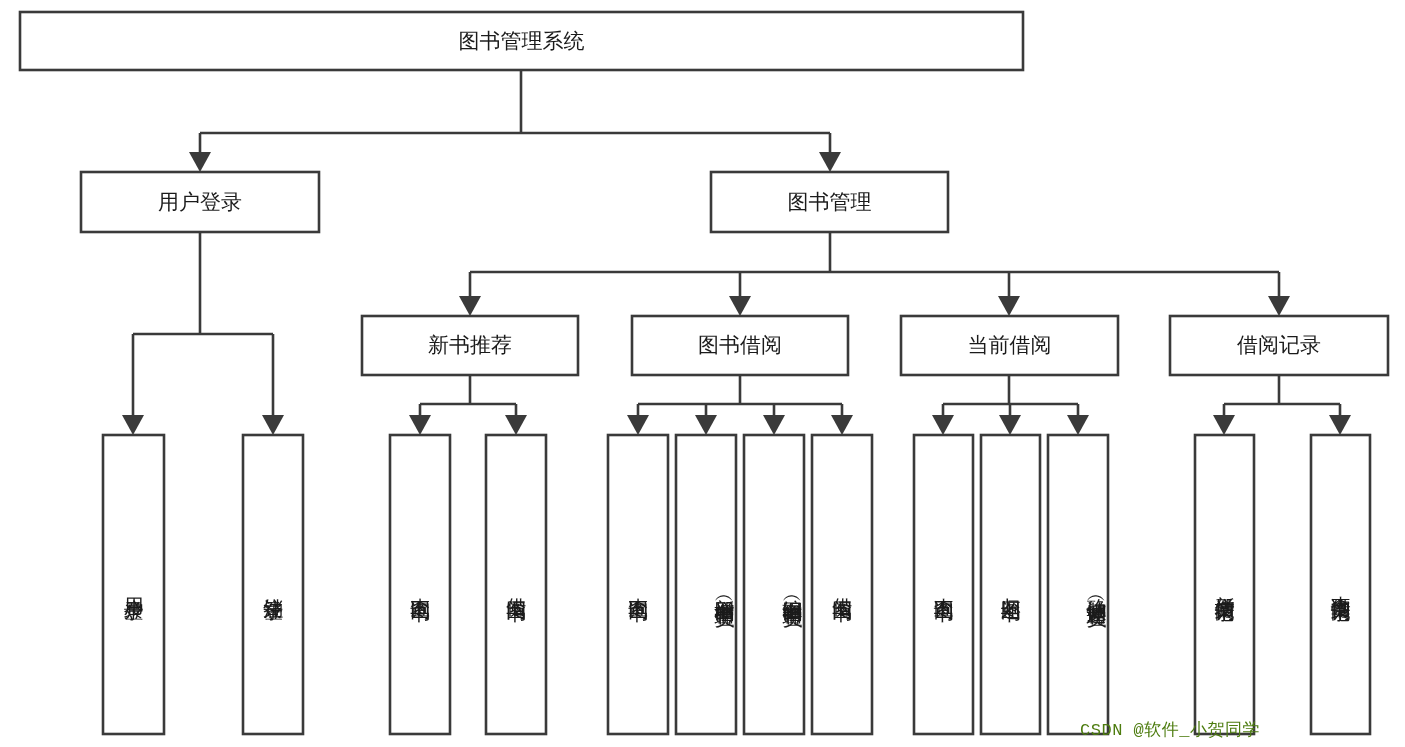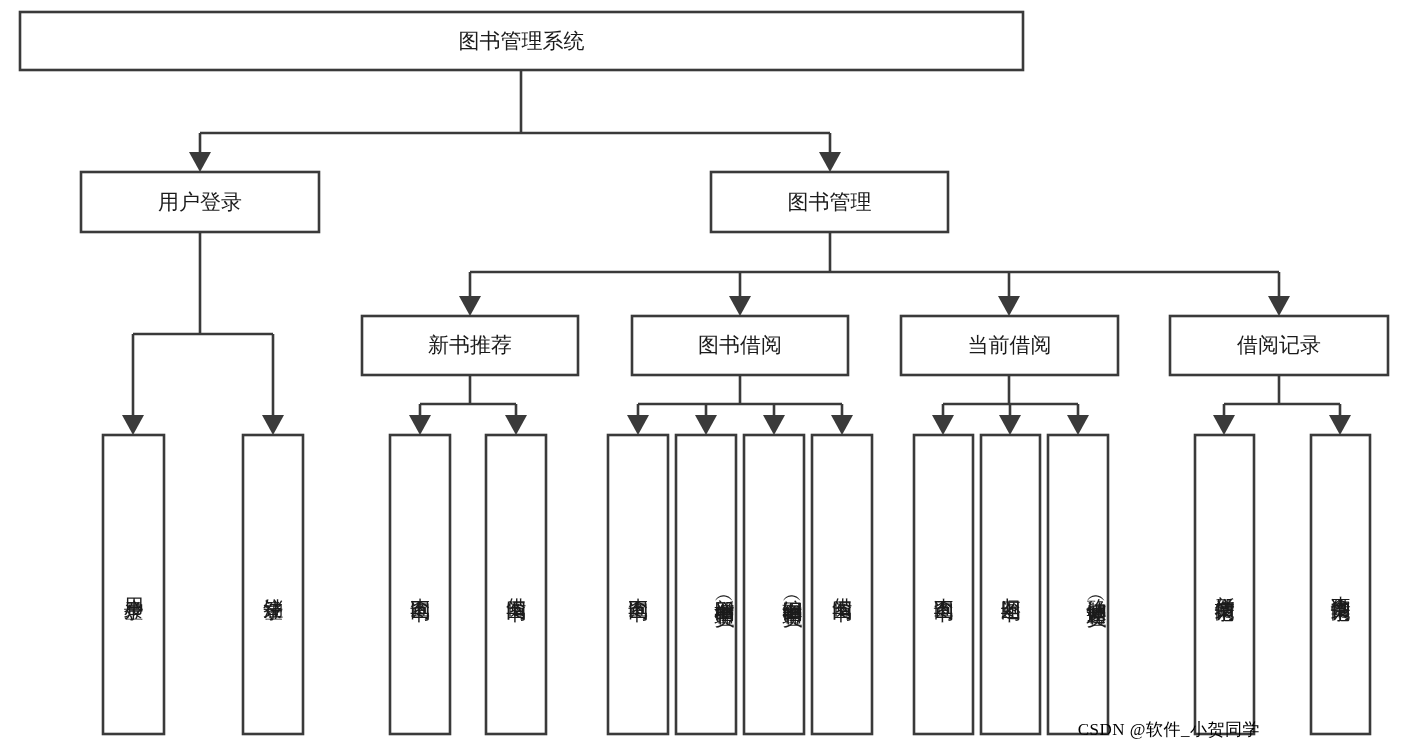--- a/index.html
+++ b/index.html
@@ -62,23 +62,23 @@
     align-items: center;
     justify-content: center;
     text-align: center;
     white-space: nowrap;
     pointer-events: none;
   }
   .watermark {
     position: absolute;
     right: 8px;
     bottom: 6px;
-    font-family: Liberation Serif, serif;
+    font-family: Liberation Mono, monospace;
     font-size: 17px;
-    color: #000000;
+    color: #4d7c0f;
     white-space: nowrap;
     letter-spacing: 0.5px;
   }
 </style>
 </head>
 <body>
 
 <div id="diagram-root">
 
   <svg class="flow" viewBox="0 0 1405 747">

